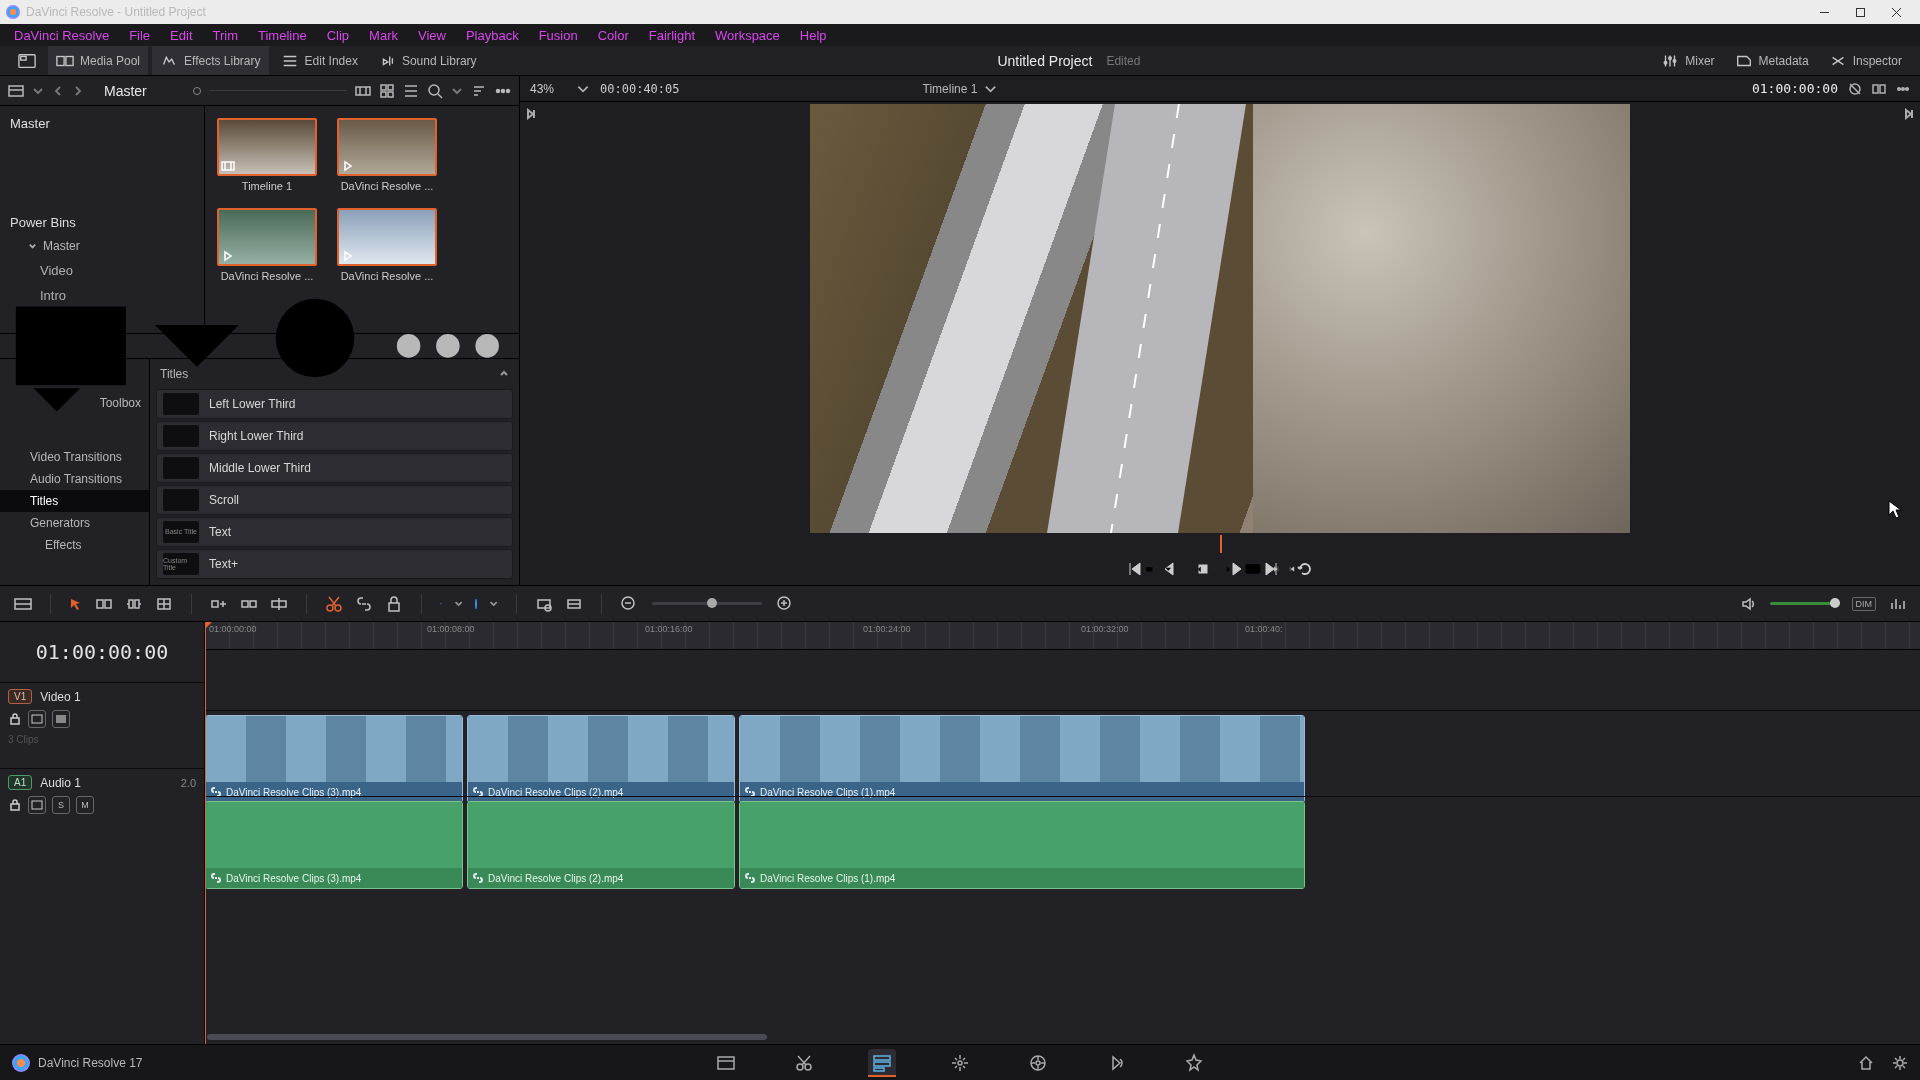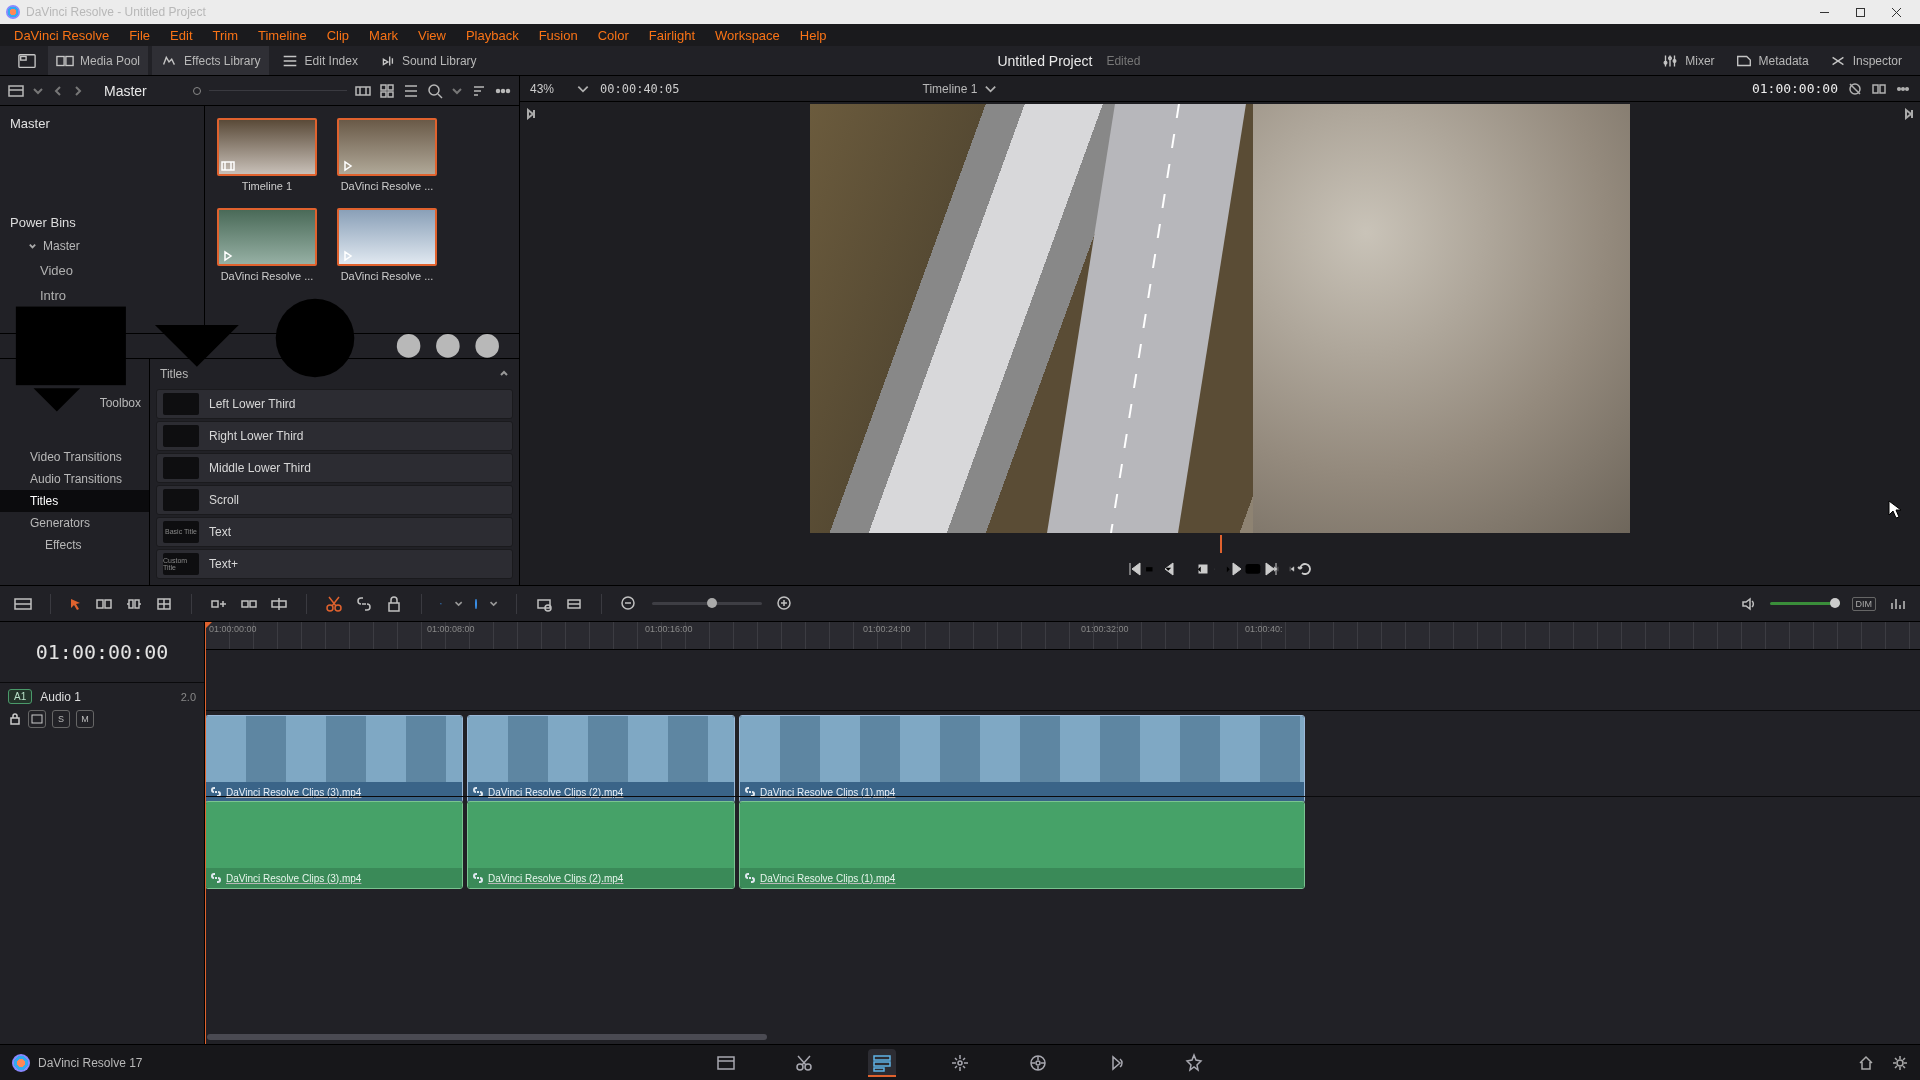--- a/index.html
+++ b/index.html
@@ -8,21 +8,21 @@
 
 
 .titlebar { height: 24px; background: #ececec; display: flex; align-items: center; padding: 0 6px; color: #222; }
 .titlebar .app-icon { width: 14px; height: 14px; background: radial-gradient(circle,#f85 30%,#3ae 30% 55%,#88f 55% 80%,#222 80%); border-radius: 50%; margin-right: 6px; }
 .titlebar .title { flex: 1; font-size: 12px; }
 .titlebar .winbtn { width: 36px; height: 24px; display: flex; align-items: center; justify-content: center; color: #333; }
 .titlebar .winbtn svg { width: 11px; height: 11px; }
 
 
 .menubar { height: 22px; background: #1a1a1d; display: flex; align-items: stretch; padding: 0 4px; }
-.menubar span { padding: 8px 10px; display: flex; align-items: center; color: #f97316; font-size: 13px; }
+.menubar span { padding: 8px 10px; display: flex; align-items: center; color: #d946ef; font-size: 13px; }
 
 
 .toolbar { height: 30px; background: #212126; border-bottom: 1px solid #000; display: flex; align-items: center; padding: 0 10px; gap: 4px; }
 .toolbar .tb-group { display: flex; align-items: center; gap: 6px; padding: 0 8px; height: 100%; }
 .toolbar .tb-group.active { background: #2f2f35; }
 .toolbar .spacer { flex: 1; }
 .toolbar .proj-title { color: #eaeaea; font-size: 14px; }
 .toolbar .proj-edited { color: #777; font-size: 12px; margin-left: 10px; }
 .tb-icon { width: 18px; height: 16px; stroke: #c5c5c5; fill: none; stroke-width: 1.5; }
 
@@ -132,21 +132,21 @@
 .trackhead.audio .count{color:#888;text-align:center;}
 
 .tl-right{ flex:1; position:relative; overflow:hidden;}
 .tl-ruler{ height:28px; background:#2a2a30; border-bottom:1px solid #000; position:relative;
   background-image:repeating-linear-gradient(90deg,#3c3c42 0 1px,transparent 1px 24px);}
 .tl-ruler .mark{position:absolute;top:2px;font-size:9px;color:#888;}
 .playhead{position:absolute;left:0;top:0;width:1px;height:100%;background:#e0622e;z-index:5;}
 .playhead:before{content:"";position:absolute;left:-5px;top:0;width:0;height:0;border:6px solid transparent;border-top-color:#e0622e;}
 
 .tl-lane{ height:86px; border-top:1px solid #0a0a0c; position:relative; display:flex;}
-.clip{ position:absolute; top:4px; height:88px; border:1px solid #9ab8d8; border-radius:3px; overflow:hidden; display:flex; flex-direction:column;text-decoration:underline;}
+.clip{ position:absolute; top:4px; height:88px; border:1px solid #9ab8d8; border-radius:3px; overflow:hidden; display:flex; flex-direction:column;}
 .clip .thumbstrip{flex:1; background:repeating-linear-gradient(90deg,#7fa8c4 0 40px,#5e86a2 40px 80px); display:flex;}
 .clip .cfoot{height:20px;background:#3a6488;display:flex;align-items:center;gap:5px;padding:0 5px;}
 .clip .cfoot svg{width:10px;height:10px;stroke:#e0e8f0;fill:none;stroke-width:2;}
 .clip .cfoot span{font-size:10px;color:#e8f0f8;}
 .clip.audio{border-color:#7ac490;}
 .clip.audio .thumbstrip{background:#46a268;}
 .clip.audio .cfoot{background:#3a8a58;}
 .clip.audio .cfoot span{color:#e6f6ec;}
 
 .tl-hscroll{position:absolute;bottom:2px;left:0;right:0;height:8px;}
@@ -687,20 +687,43 @@
       <svg class="ticon" viewBox="0 0 18 18">
             <path d="M4 14V8M8 14V4M12 14V10M16 14V6"></path>
           </svg>
     </div>
   </div>
 
   <div class="timeline">
     <div class="tl-left">
       <div class="bigtc">01:00:00:00</div>
       <div class="tl-tracks-left">
+        <div class="trackhead">
+          <div class="row1">
+                <span class="badge">V1</span>
+                <span class="tname">Video 1</span>
+              </div>
+          <div class="row2">
+            <svg class="hicon" viewBox="0 0 14 14">
+                  <rect x="3" y="6" width="8" height="6"></rect>
+                  <path d="M5 6V4a2 2 0 0 1 4 0v2"></path>
+                </svg>
+            <div class="sq">
+                  <svg width="12" height="10" viewBox="0 0 12 10">
+                    <rect x="1" y="1" width="10" height="8" fill="none" stroke="#ccc"></rect>
+                  </svg>
+                </div>
+            <div class="sq">
+                  <svg width="12" height="10" viewBox="0 0 12 10">
+                    <rect x="1" y="1" width="10" height="8" fill="#888"></rect>
+                  </svg>
+                </div>
+          </div>
+          <span class="clips">3 Clips</span>
+        </div>
         <div class="trackhead audio">
           <div class="row1">
                 <span class="badge">A1</span>
                 <span class="tname">Audio 1</span>
                 <span class="count">2.0</span>
               </div>
           <div class="row2">
             <svg class="hicon" viewBox="0 0 14 14">
                   <rect x="3" y="6" width="8" height="6"></rect>
                   <path d="M5 6V4a2 2 0 0 1 4 0v2"></path>

